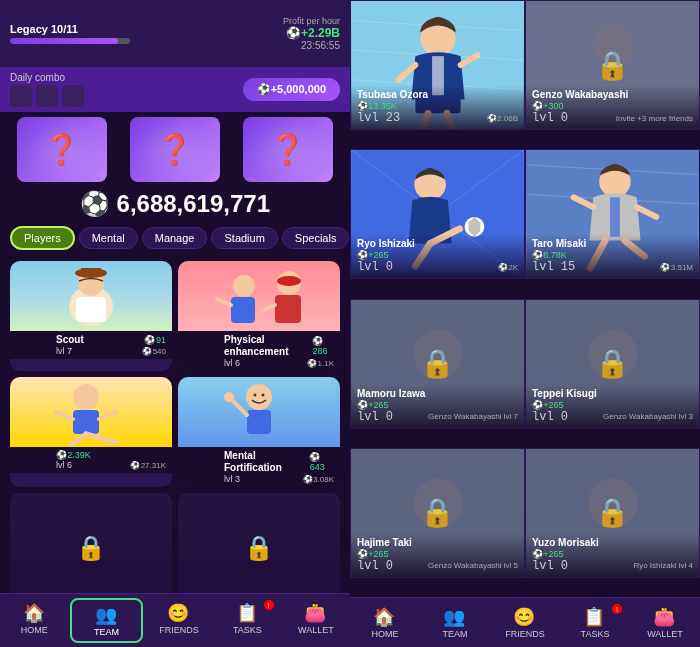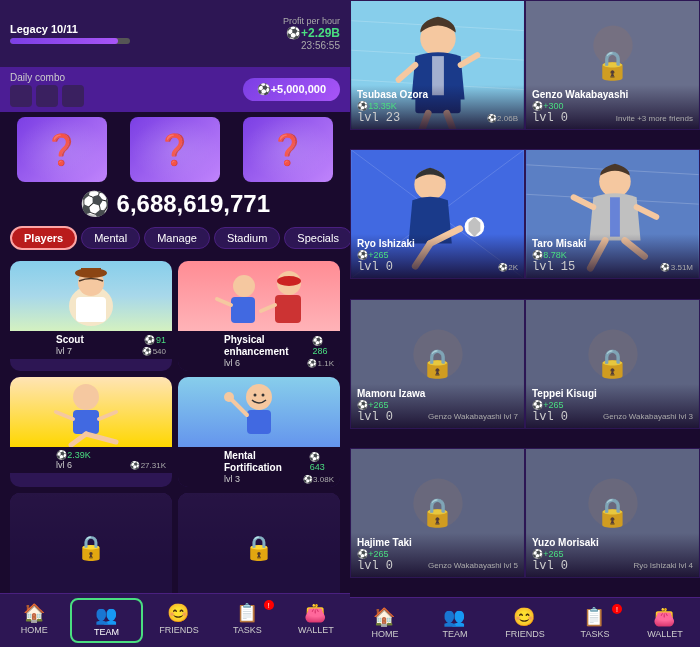--- a/index.html
+++ b/index.html
@@ -150,23 +150,23 @@
     .tab-btn {
       background: #2d1654;
       border: 1px solid #4a2080;
       border-radius: 16px;
       color: white;
       font-size: 11px;
       padding: 4px 12px;
       cursor: pointer;
     }
     .tab-btn.active {
-      background: #b91c1c;
-      border: 2px solid #fca5a5;
-      font-weight: bold;
+      background: #4d7c0f;
+      border: 2px solid #bef264;
+      font-weight: normal;
     }
 
     
     .upgrade-grid {
       display: grid;
       grid-template-columns: 1fr 1fr;
       gap: 6px;
       padding: 6px 10px;
       flex: 1;
       overflow: hidden;

